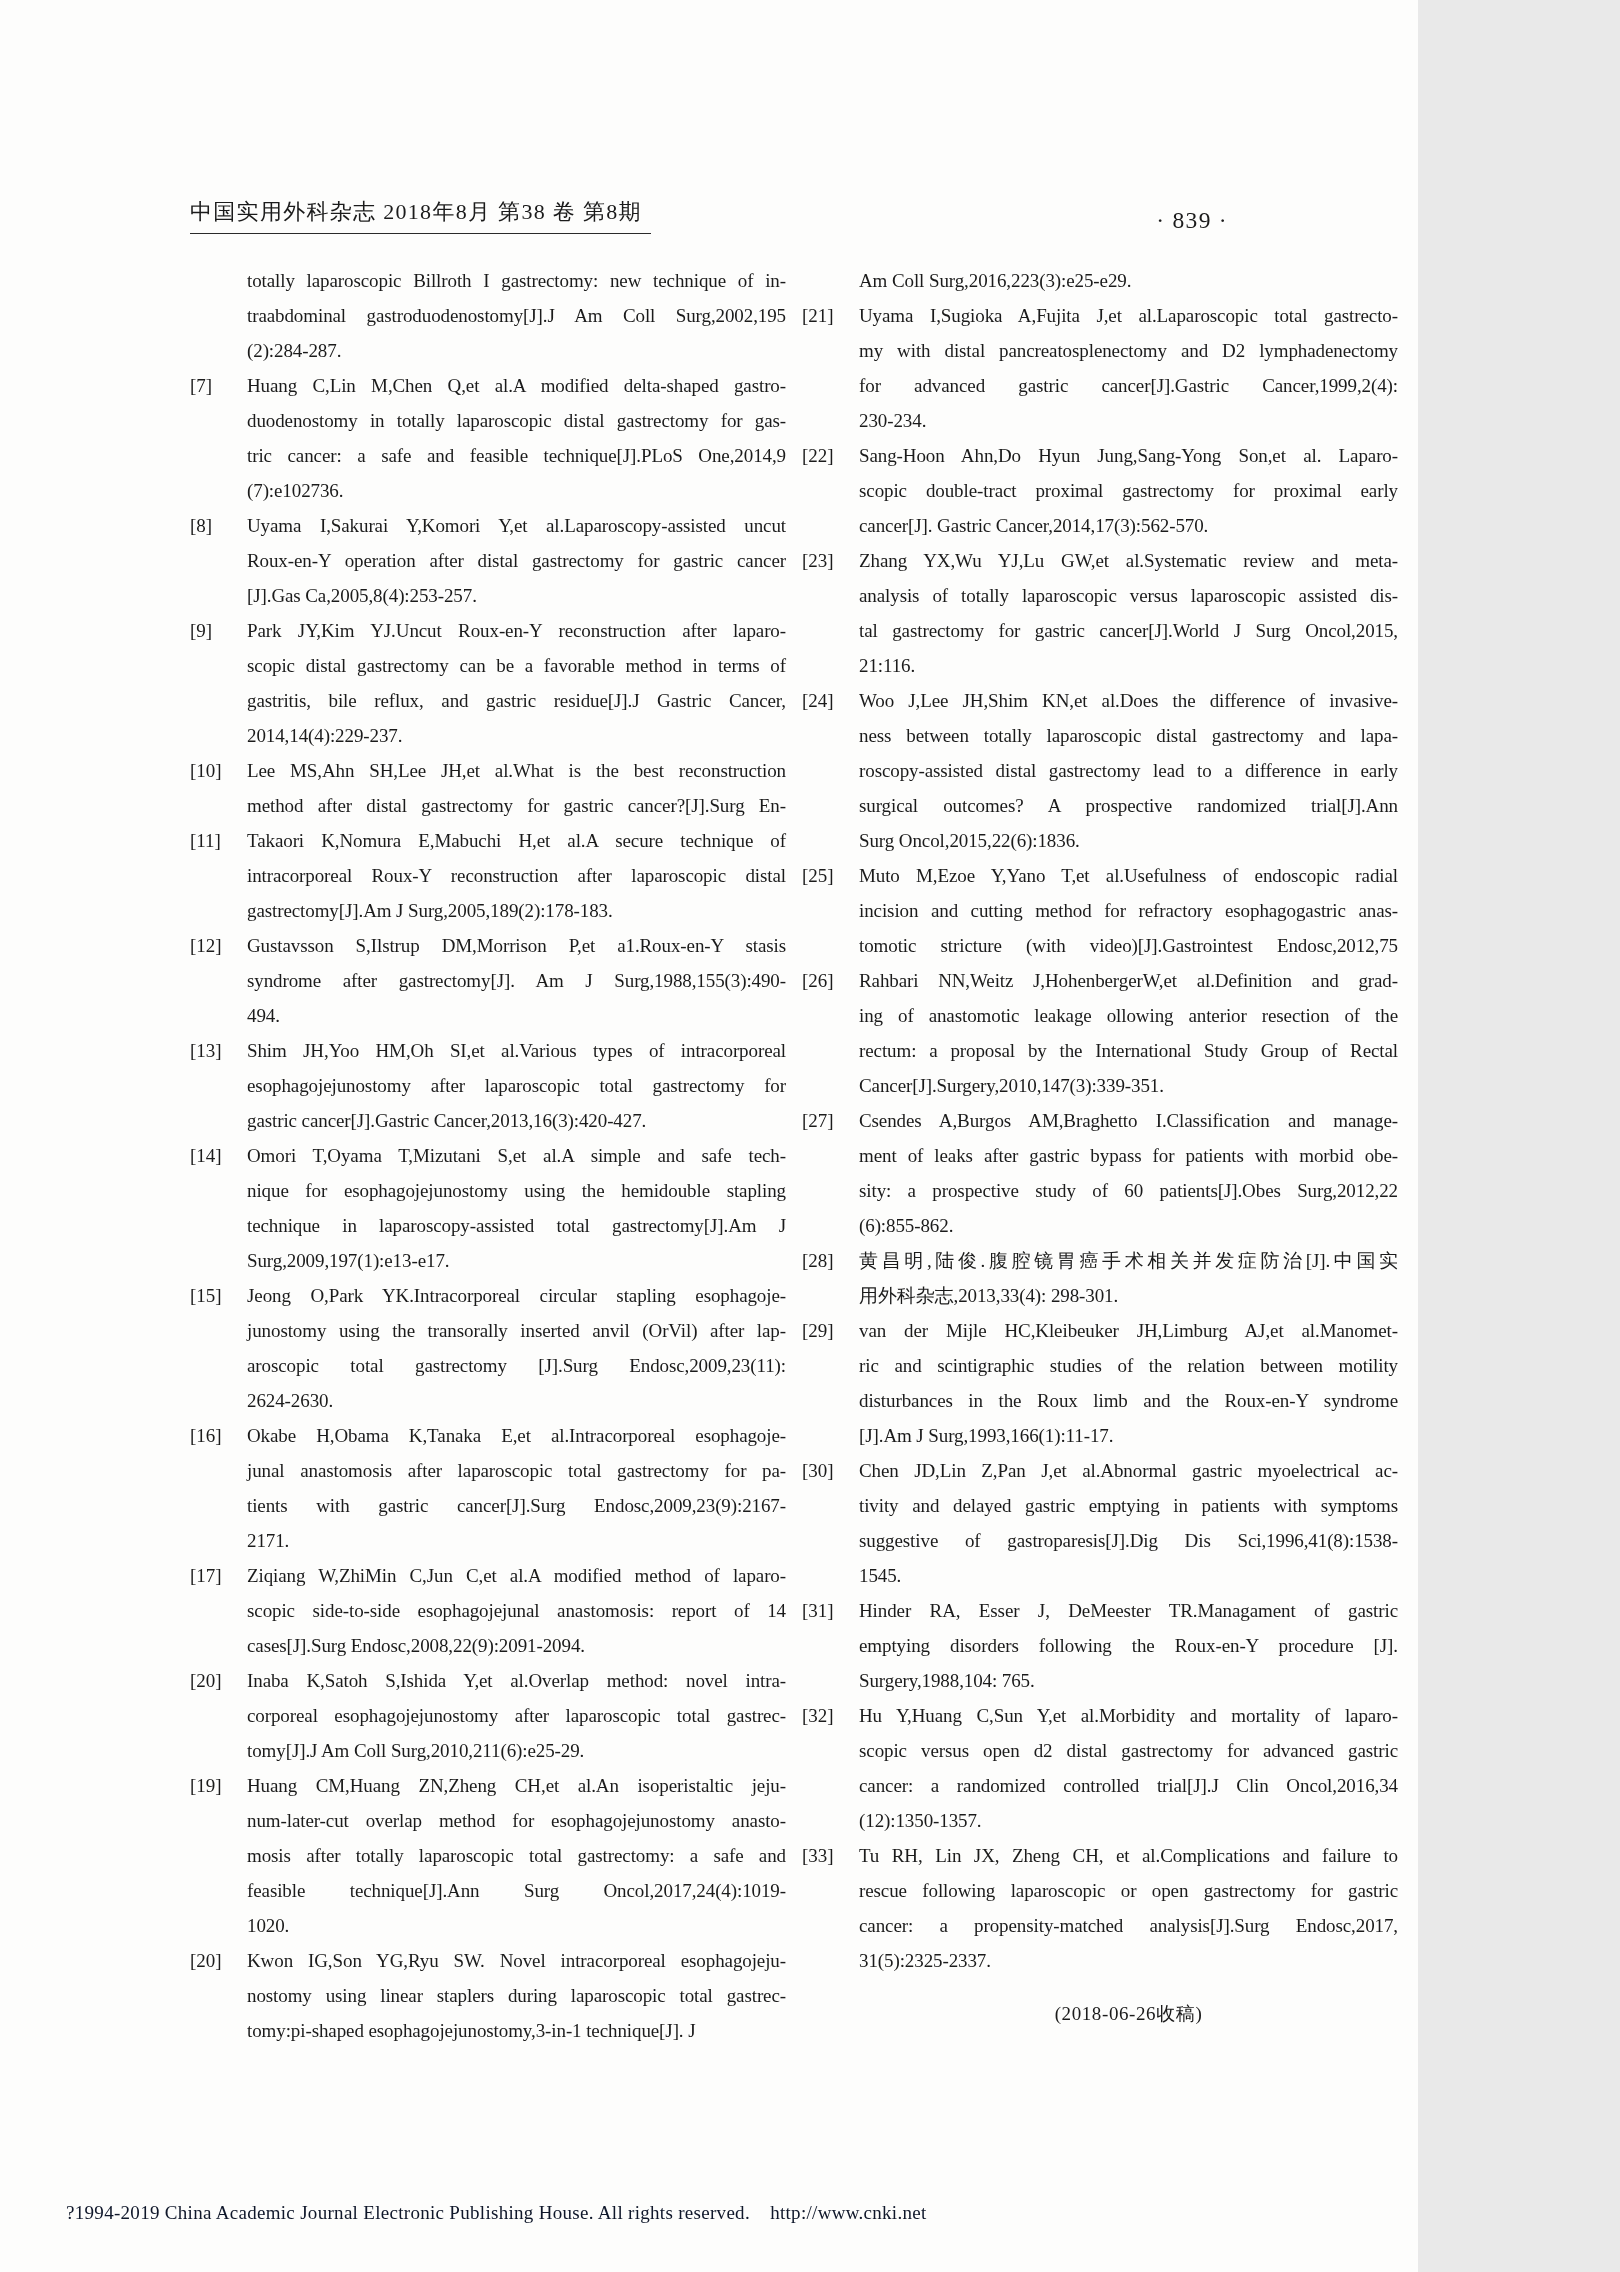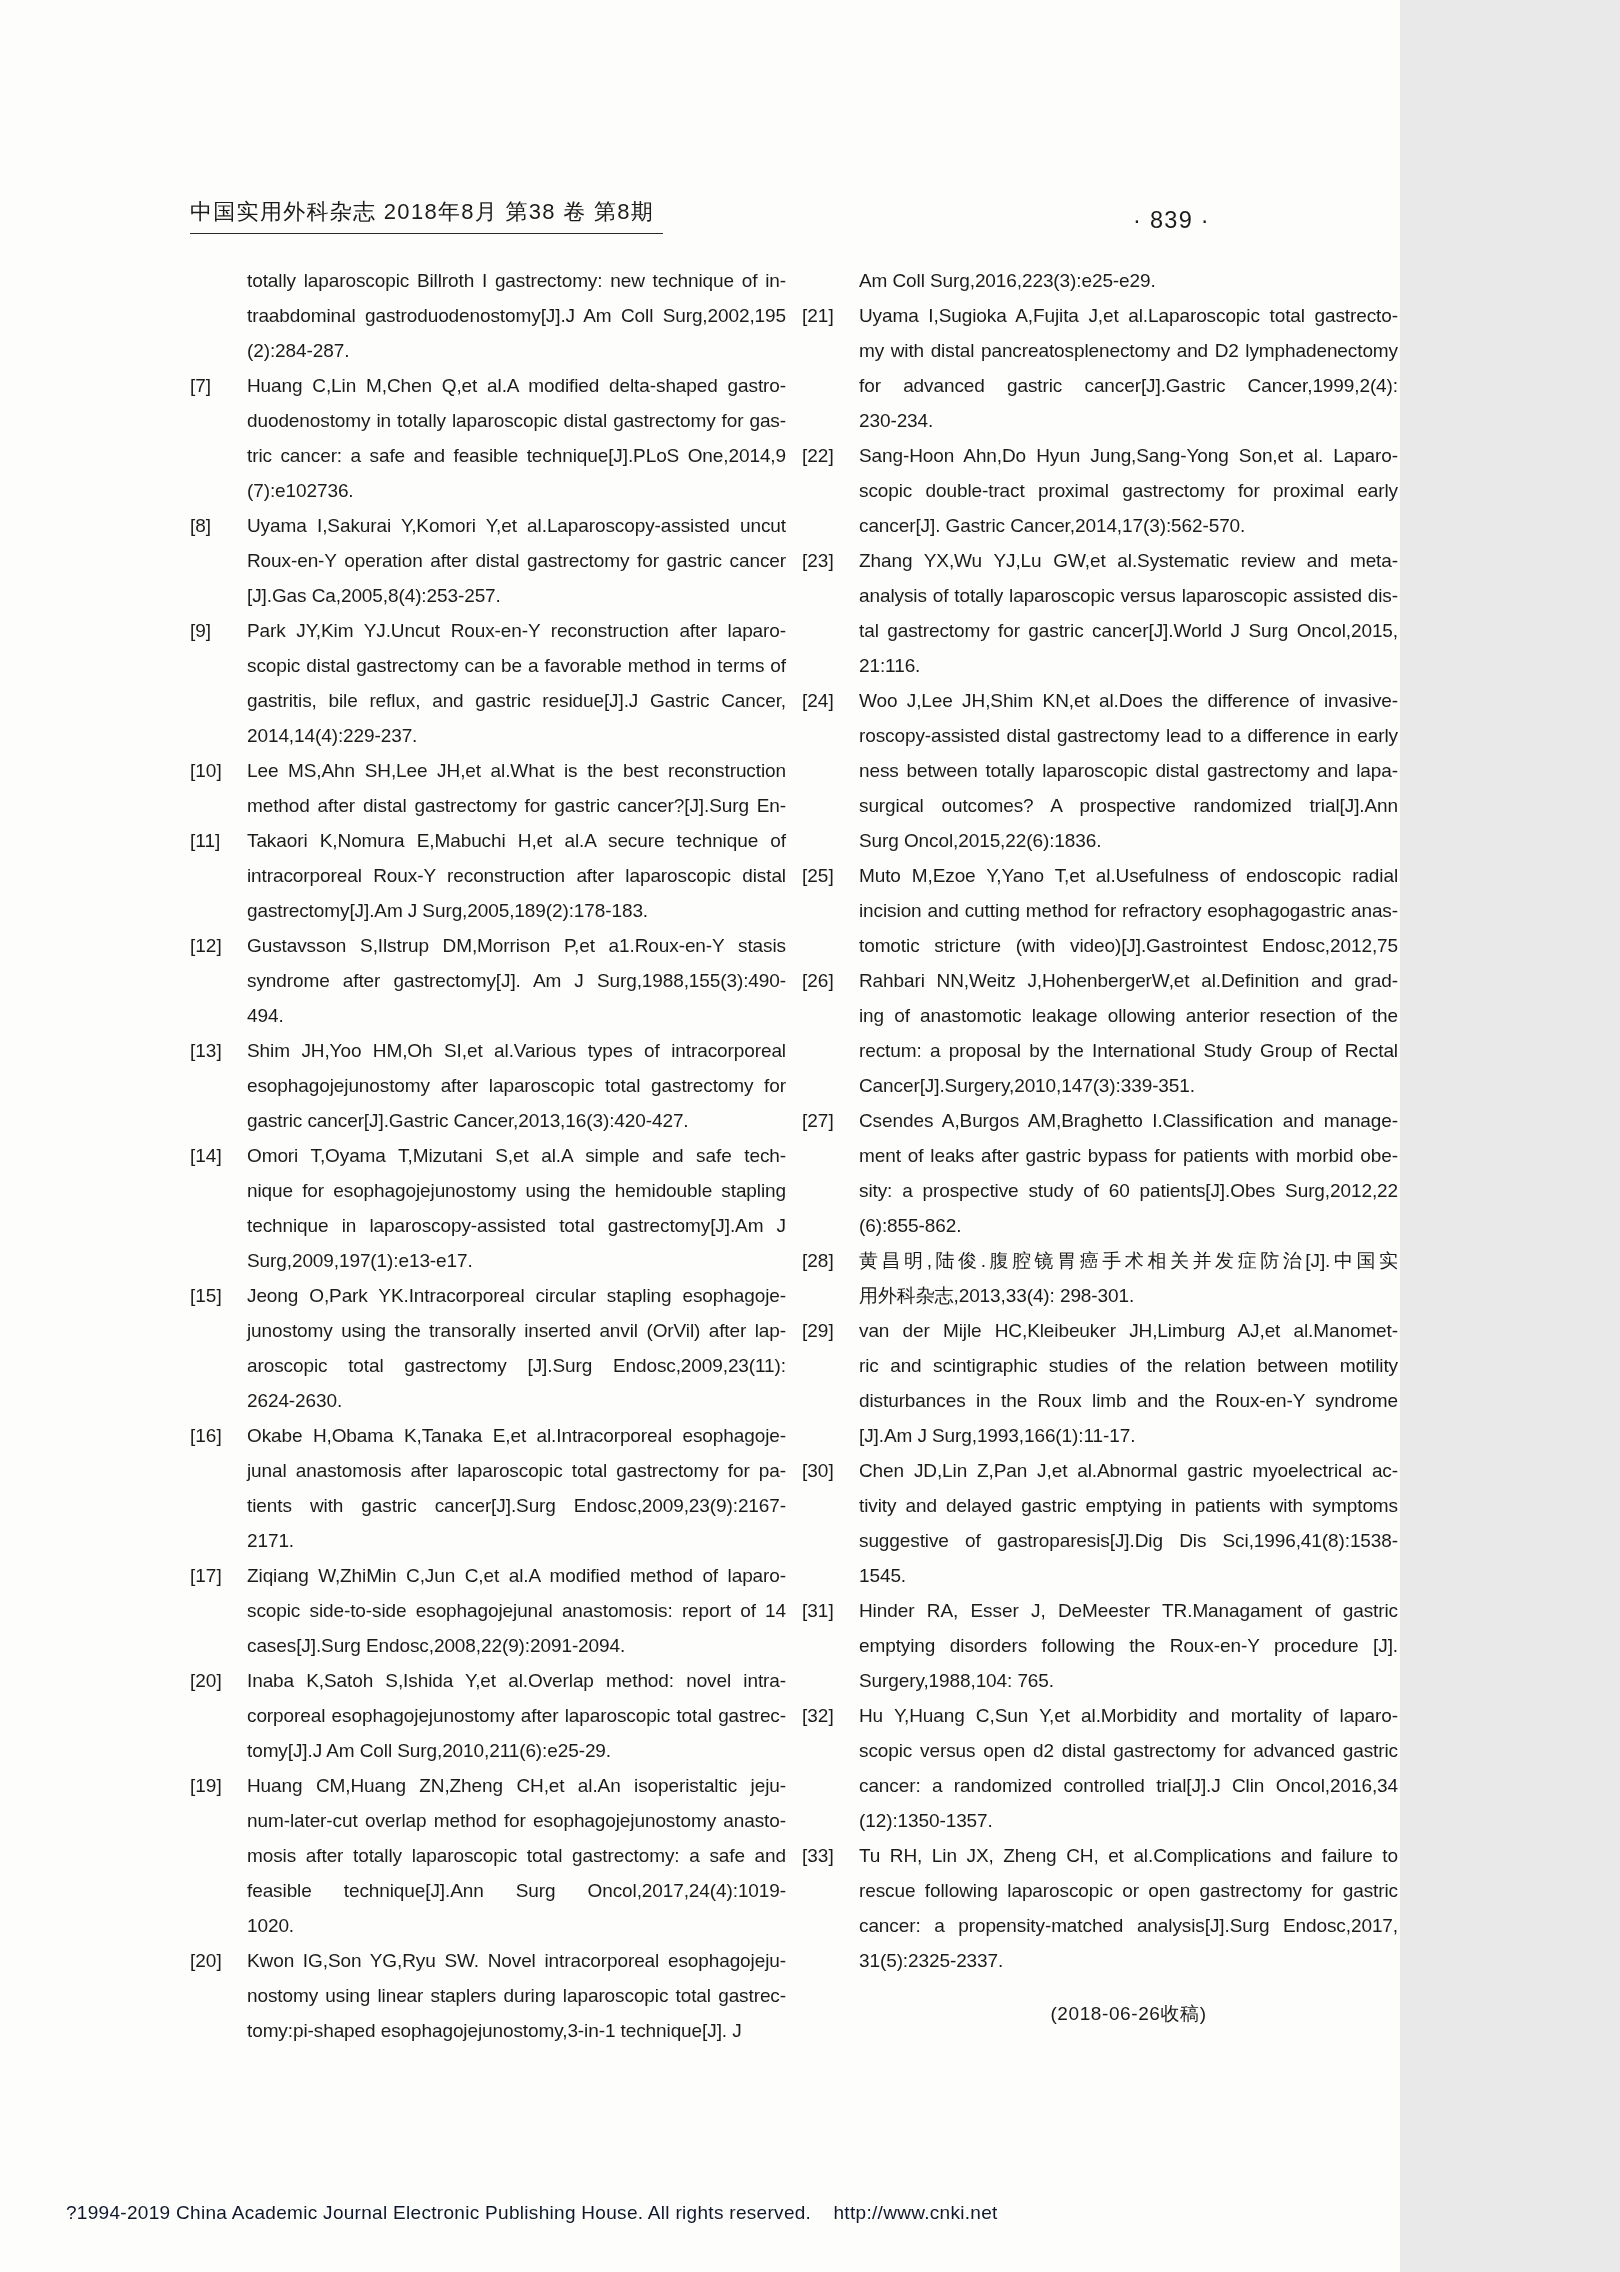--- a/index.html
+++ b/index.html
@@ -1,23 +1,24 @@
 <!DOCTYPE html>
 <html style="font-size:10.2px"><head>
 <meta charset="utf-8">
 <style>
   html, body { margin: 0; padding: 0; background: #e9e9e9; }
   .page {
     position: relative;
     width: 1400px;
     height: 2273px;
     background: #fdfdfc;
-    font-family: Liberation Sans, sans-serif;
+    font-family: Liberation Serif, serif;
     color: #1b1b1b;
     overflow: hidden;
+    padding-left: 18px;
   }
   .header {
     position: absolute;
     left: 190px;
     right: 190px;
     top: 197px;
     display: flex;
     justify-content: space-between;
     align-items: flex-end;
   }
@@ -246,22 +247,22 @@
             <div class="ref-line just">Zhang YX,Wu YJ,Lu GW,et al.Systematic review and meta-</div>
             <div class="ref-line just">analysis of totally laparoscopic versus laparoscopic assisted dis-</div>
             <div class="ref-line just">tal gastrectomy for gastric cancer[J].World J Surg Oncol,2015,</div>
             <div class="ref-line">21:116.</div>
           </div>
         </div>
         <div class="ref">
           <div class="ref-label">[24]</div>
           <div class="ref-body">
             <div class="ref-line just">Woo J,Lee JH,Shim KN,et al.Does the difference of invasive-</div>
+            <div class="ref-line just">ness between totally laparoscopic distal gastrectomy and lapa-</div>
             <div class="ref-line just">roscopy-assisted distal gastrectomy lead to a difference in early</div>
-            <div class="ref-line just">ness between totally laparoscopic distal gastrectomy and lapa-</div>
             <div class="ref-line just">surgical outcomes? A prospective randomized trial[J].Ann</div>
             <div class="ref-line">Surg Oncol,2015,22(6):1836.</div>
           </div>
         </div>
         <div class="ref">
           <div class="ref-label">[25]</div>
           <div class="ref-body">
             <div class="ref-line just">Muto M,Ezoe Y,Yano T,et al.Usefulness of endoscopic radial</div>
             <div class="ref-line just">incision and cutting method for refractory esophagogastric anas-</div>
             <div class="ref-line just">tomotic stricture (with video)[J].Gastrointest Endosc,2012,75</div>

